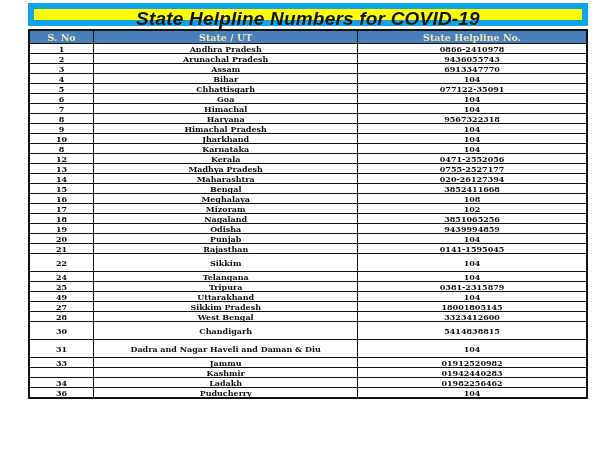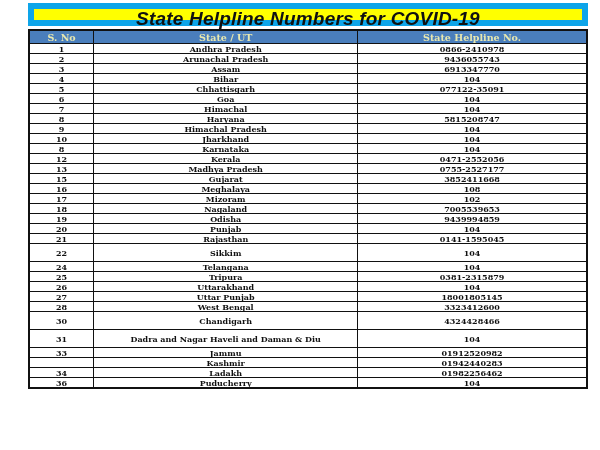--- a/index.html
+++ b/index.html
@@ -85,21 +85,21 @@
             <td>104</td>
           </tr>
           <tr>
             <td>7</td>
             <td>Himachal</td>
             <td>104</td>
           </tr>
           <tr>
             <td>8</td>
             <td>Haryana</td>
-            <td>5815208747</td>
+            <td>9567322318</td>
           </tr>
           <tr>
             <td>9</td>
             <td>Himachal Pradesh</td>
             <td>104</td>
           </tr>
           <tr>
             <td>10</td>
             <td>Jharkhand</td>
             <td>104</td>
@@ -113,38 +113,43 @@
             <td>12</td>
             <td>Kerala</td>
             <td>0471-2552056</td>
           </tr>
           <tr>
             <td>13</td>
             <td>Madhya Pradesh</td>
             <td>0755-2527177</td>
           </tr>
           <tr>
+            <td>14</td>
+            <td>Maharashtra</td>
+            <td>020-26127394</td>
+          </tr>
+          <tr>
             <td>15</td>
-            <td>Gujarat</td>
+            <td>Bengal</td>
             <td>3852411668</td>
           </tr>
           <tr>
             <td>16</td>
             <td>Meghalaya</td>
             <td>108</td>
           </tr>
           <tr>
             <td>17</td>
             <td>Mizoram</td>
             <td>102</td>
           </tr>
           <tr>
             <td>18</td>
             <td>Nagaland</td>
-            <td>7005539653</td>
+            <td>3851065256</td>
           </tr>
           <tr>
             <td>19</td>
             <td>Odisha</td>
             <td>9439994859</td>
           </tr>
           <tr>
             <td>20</td>
             <td>Punjab</td>
             <td>104</td>
@@ -163,38 +168,38 @@
             <td>24</td>
             <td>Telangana</td>
             <td>104</td>
           </tr>
           <tr>
             <td>25</td>
             <td>Tripura</td>
             <td>0381-2315879</td>
           </tr>
           <tr>
-            <td>26</td>
+            <td>49</td>
             <td>Uttarakhand</td>
             <td>104</td>
           </tr>
           <tr>
             <td>27</td>
-            <td>Uttar Punjab</td>
+            <td>Sikkim Pradesh</td>
             <td>18001805145</td>
           </tr>
           <tr>
             <td>28</td>
             <td>West Bengal</td>
             <td>3323412600</td>
           </tr>
           <tr class="tall">
             <td>30</td>
             <td>Chandigarh</td>
-            <td>4324428466</td>
+            <td>5414838815</td>
           </tr>
           <tr class="tall">
             <td>31</td>
             <td>Dadra and Nagar Haveli and Daman &amp; Diu</td>
             <td>104</td>
           </tr>
           <tr>
             <td>33</td>
             <td>Jammu</td>
             <td>01912520982</td>

